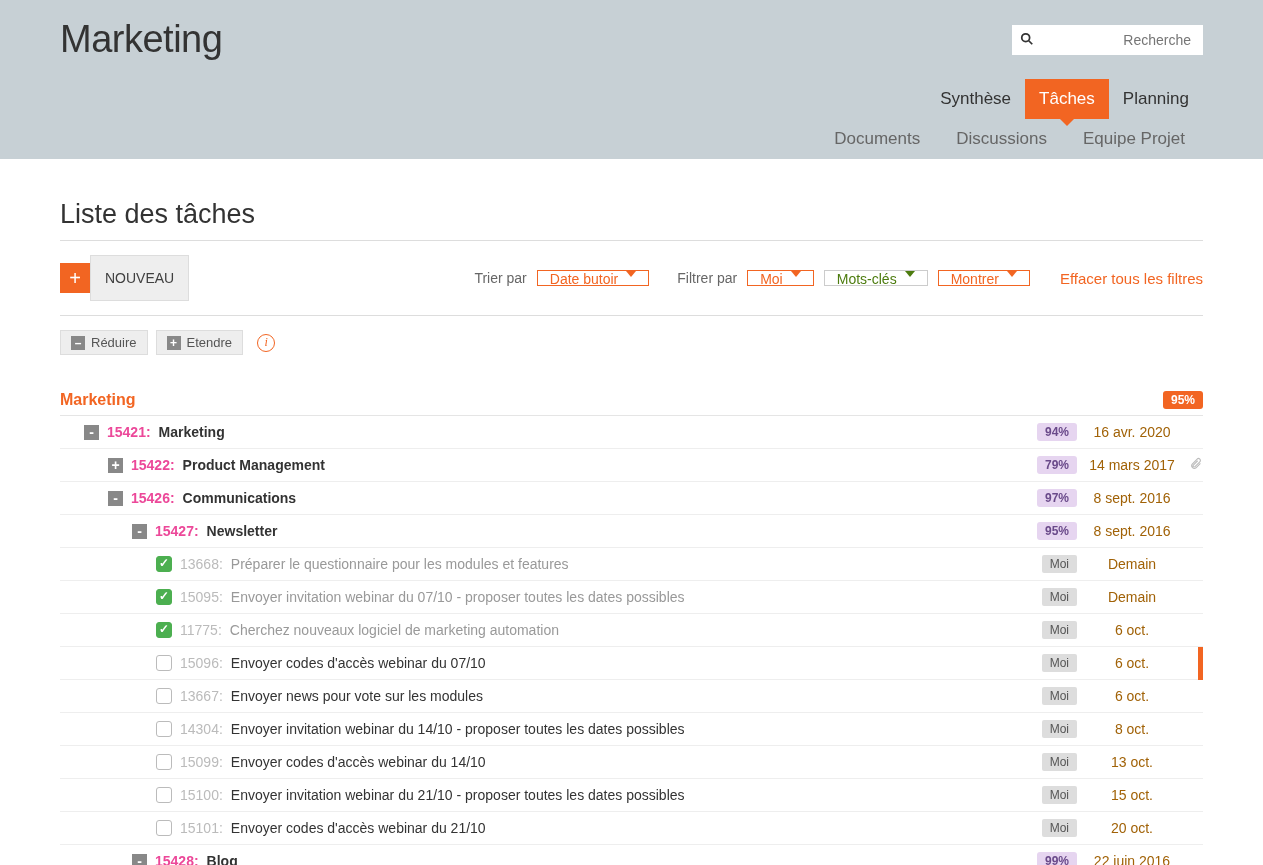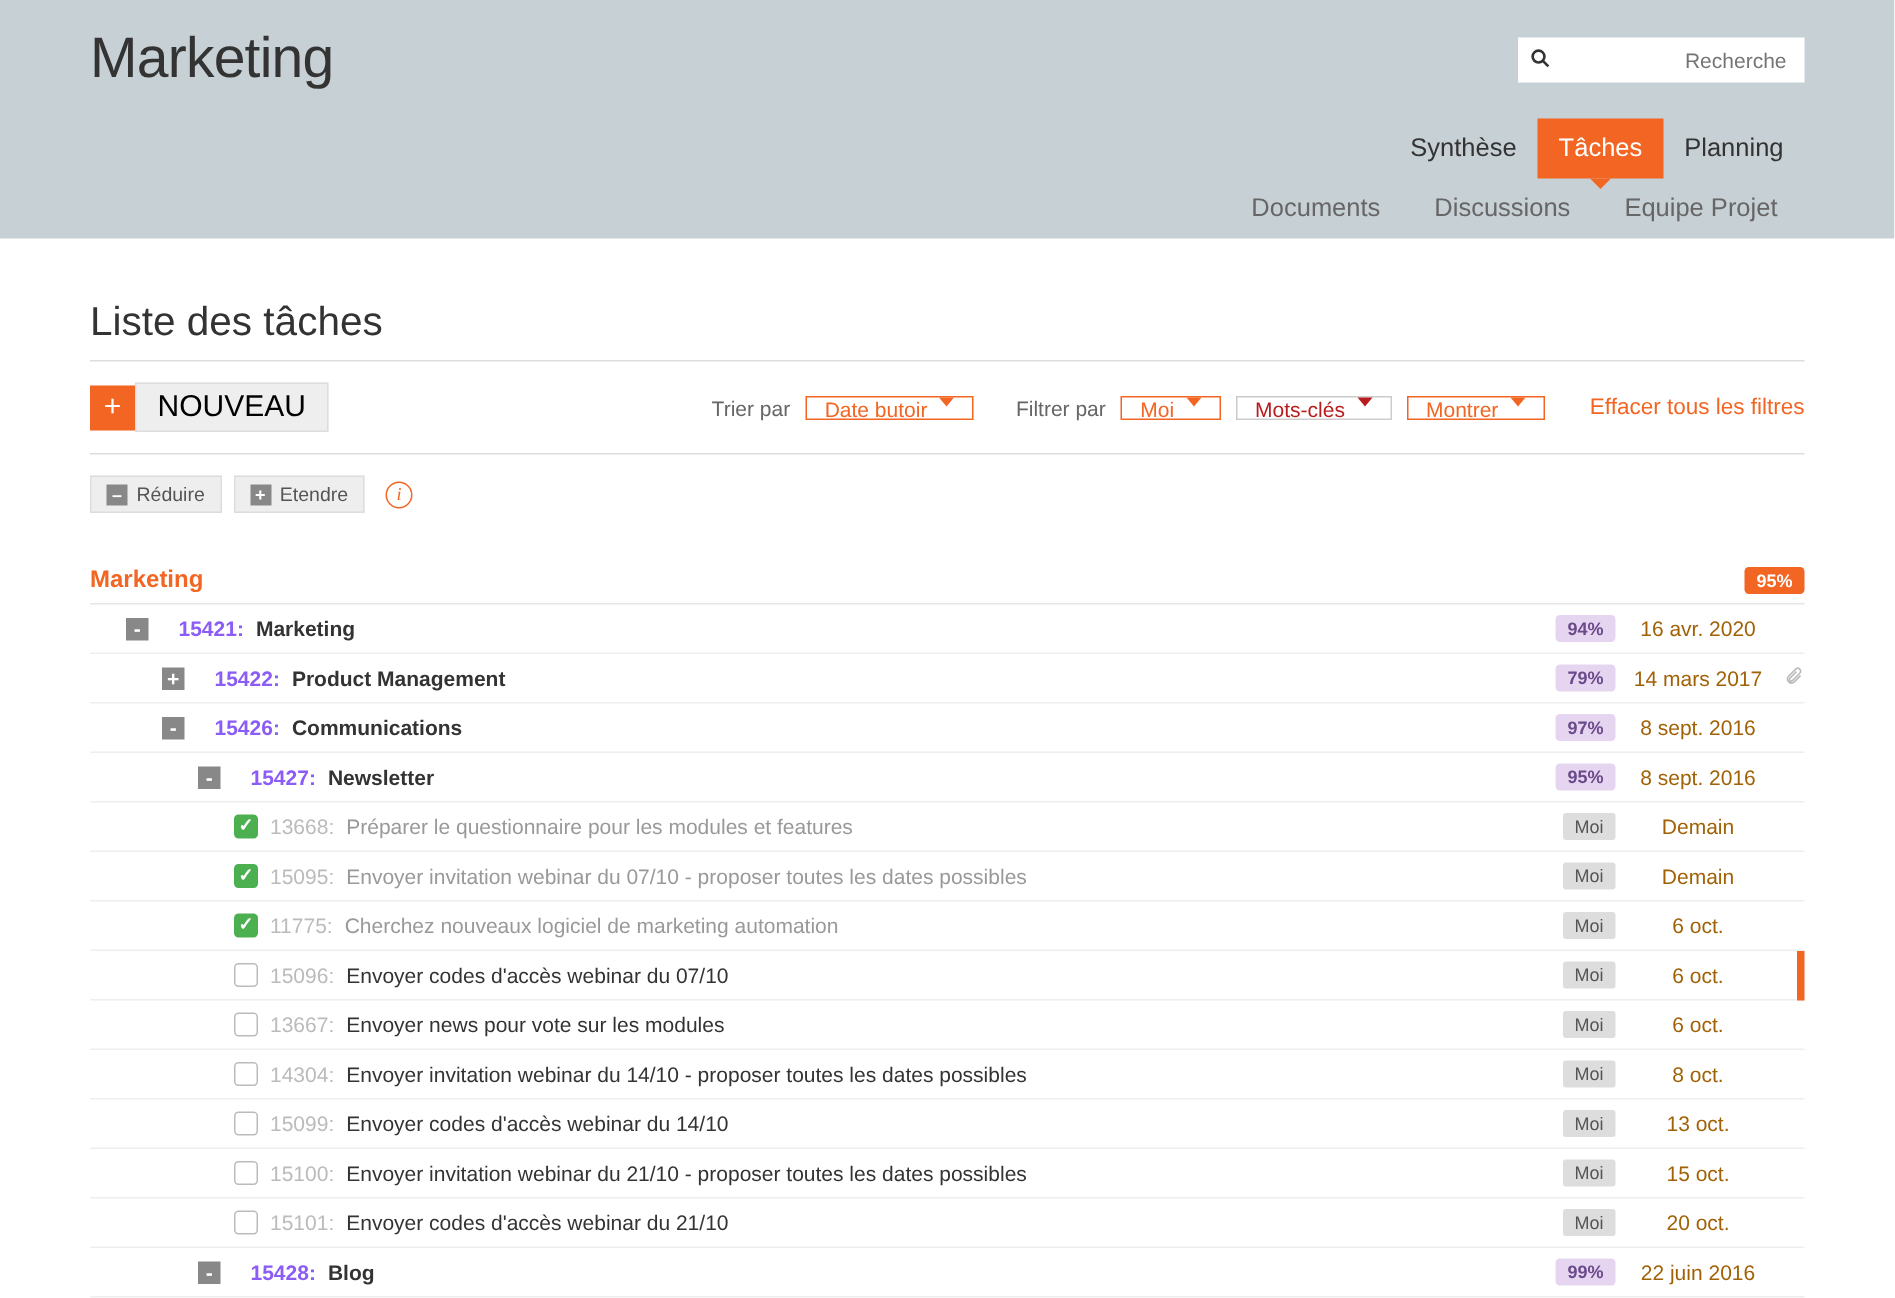--- a/index.html
+++ b/index.html
@@ -14,43 +14,43 @@
   .nav-left, .nav-right { display: flex; gap: 0; }
   .nav-tab { padding: 10px 14px; color: #333; font-size: 17px; cursor: pointer; position: relative; }
   .nav-tab.active { background: #f26522; color: #fff; }
   .nav-tab.active::after { content:''; position:absolute; bottom:-7px; left:50%; margin-left:-7px; border-left:7px solid transparent; border-right:7px solid transparent; border-top:7px solid #f26522; }
   .nav-tab.rightlink { color: #666; font-size: 17px; padding: 10px 18px; }
   .content { padding: 40px 60px; }
   .section-title { font-size: 27px; font-weight: 400; color: #333; padding-bottom: 10px; border-bottom: 1px solid #ddd; margin-bottom: 14px; }
   .toolbar { display: flex; align-items: center; gap: 10px; margin-bottom: 14px; border-bottom: 1px solid #ddd; padding-bottom: 14px; }
   .btn-new-group { display: flex; align-items: center; }
   .btn-plus { width: 30px; height: 30px; background: #f26522; color: #fff; font-size: 20px; display:flex; align-items:center; justify-content:center; cursor:pointer; }
-  .btn-new { height: 33px; background: #eee; border:1px solid #ddd; padding: 0 14px; display:flex; align-items:center; color:#000000; cursor:pointer; font-size:20px; }
+  .btn-new { height: 46px; background: #eee; border:1px solid #ddd; padding: 0 14px; display:flex; align-items:center; color:#404040; cursor:pointer; font-size:14px; }
   .toolbar-spacer { flex: 1; }
   .toolbar-label { color: #666; font-size: 14px; margin-left: 18px; }
   .select-btn { height: 16px; border:1px solid #ccc; padding: 0 12px; display:flex; gap:8px; cursor:pointer; font-size:14px; background:#fff; }
   .select-btn.orange { border-color:#f26522; color:#f26522; }
-  .select-btn.gray { color:#b91c1c; }
+  .select-btn.gray { color:#4d7c0f; }
   .triangle-down { width:0; height:0; border-left:5px solid transparent; border-right:5px solid transparent; border-top:6px solid currentColor; }
   .link-orange { color:#f26522; font-size:15px; cursor:pointer; margin-left: 20px; }
   .expand-row { display:flex; align-items:center; gap:8px; margin-bottom: 30px; }
   .expand-btn { display:flex; align-items:center; gap:6px; background:#eee; border:1px solid #ddd; padding: 4px 10px; cursor:pointer; font-size:13px; color:#555; }
   .eb-icon { width:14px; height:14px; background:#888; color:#fff; display:flex; align-items:center; justify-content:center; font-size:12px; font-weight:bold; line-height:1; }
   .info-icon { width:18px; height:18px; border:1px solid #f26522; border-radius:50%; color:#f26522; display:flex; align-items:center; justify-content:center; font-style:italic; font-size:12px; cursor:pointer; margin-left:6px; font-family: Georgia, serif; }
   .tree { }
   .root-row { display:flex; align-items:center; justify-content:space-between; border-bottom:1px solid #e5e5e5; padding: 6px 0; }
   .root-title { color:#f26522; font-weight:bold; font-size:16px; }
   .badge { font-size:12px; padding:2px 8px; border-radius:3px; font-weight:bold; display:inline-block; text-align:center; min-width:40px; }
   .badge-orange { background:#f26522; color:#fff; }
   .badge-purple { background:#e6d5f0; color:#6a4a8a; }
   .row { display:flex; align-items:center; border-bottom:1px solid #eee; padding: 7px 0; }
   .row .left { display:flex; align-items:center; gap:8px; flex:1; min-width:0; }
   .row .right { display:flex; align-items:center; gap:10px; }
   .toggle-box { width:15px; height:15px; background:#888; color:#fff; display:flex; align-items:center; justify-content:center; font-size:14px; font-weight:bold; cursor:pointer; flex-shrink:0; line-height:1; }
-  .task-id { color:#8b5cf6; font-weight:bold;margin-left:12px; }
+  .task-id { color:#ec4899; font-weight:bold; }
   .task-name { color:#333; font-weight:bold; }
   .task-title-leaf { color:#333; }
   .task-title-done { color:#999; }
   .id-leaf { color:#bbb; }
   .checkbox { width:16px; height:16px; border:1.5px solid #bbb; border-radius:3px; flex-shrink:0; cursor:pointer; }
   .checkbox.checked { background:#4caf50; border-color:#4caf50; position:relative; }
   .checkbox.checked::after { content:'✓'; color:#fff; font-size:12px; position:absolute; left:2px; top:-1px; font-weight:bold; }
   .tag-moi { background:#ddd; color:#555; font-size:12px; padding:2px 8px; border-radius:2px; }
   .date-col { color:#a16207; font-size:14px; min-width:90px; text-align:center; }
   .clip-icon { color:#bbb; font-size:14px; width:16px; text-align:center; }

